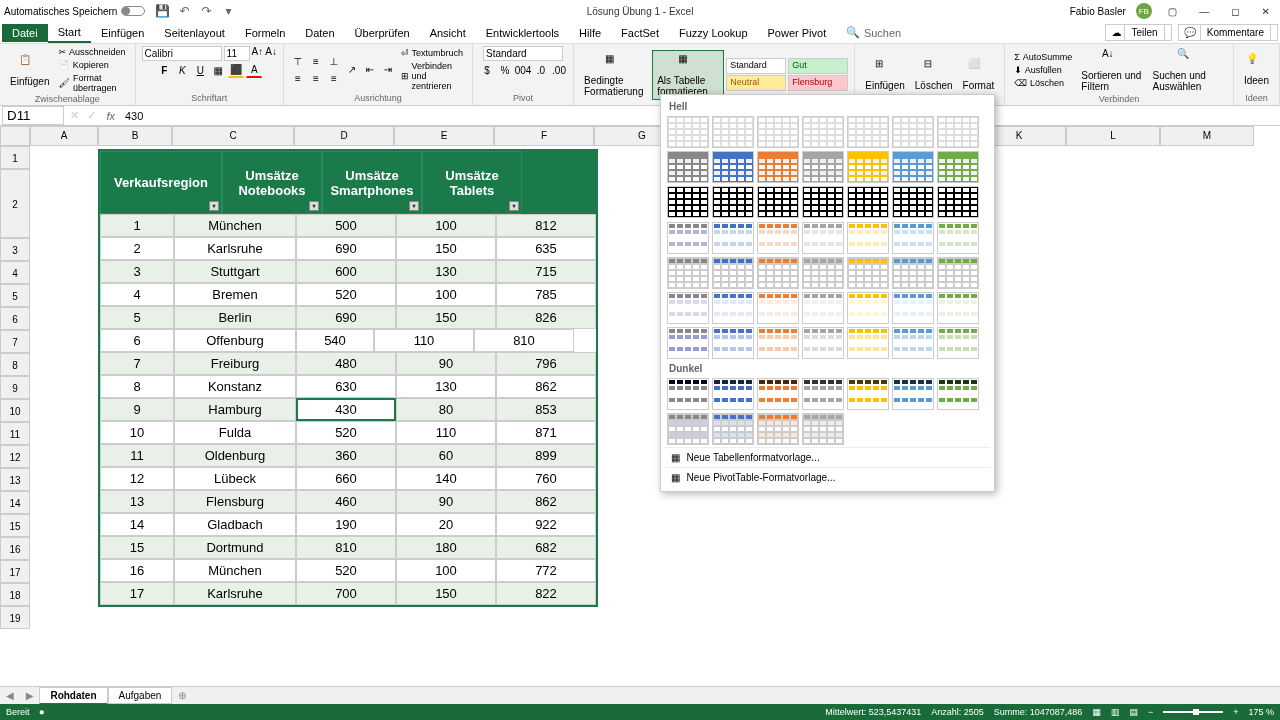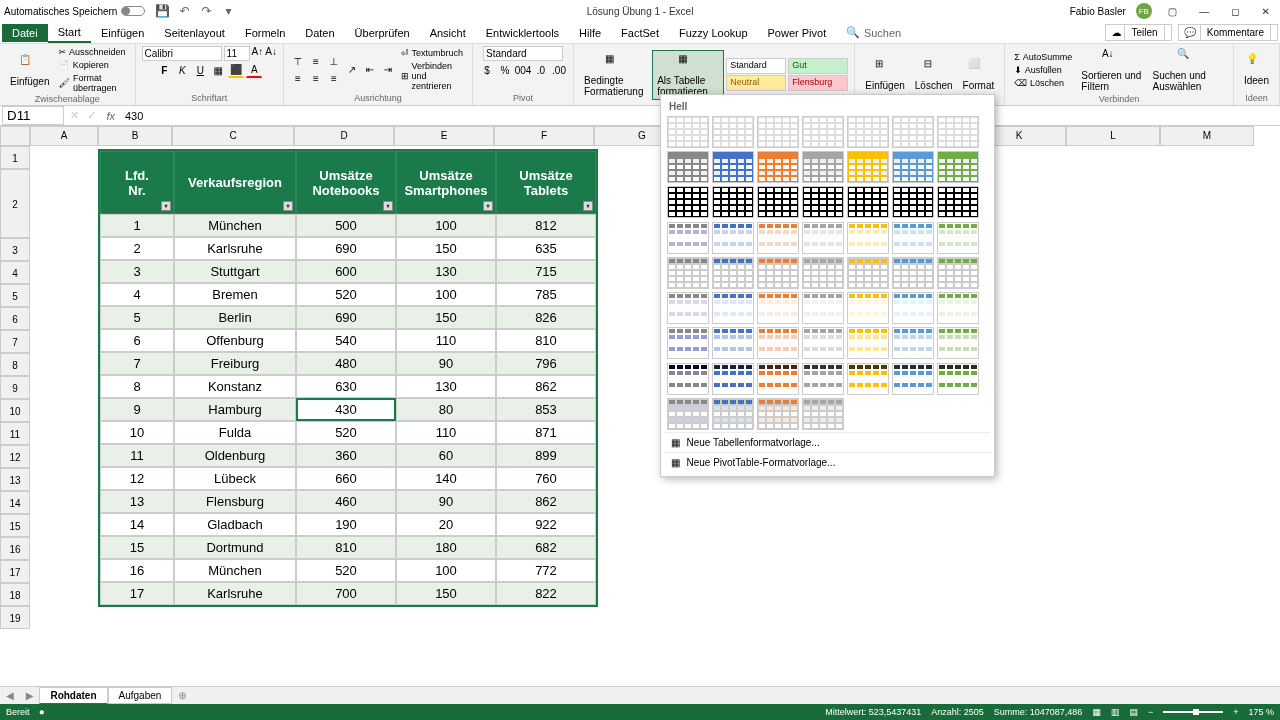--- a/index.html
+++ b/index.html
@@ -332,21 +332,20 @@
         <div class="ch" style="width: 94px;">H</div>
         <div class="ch" style="width: 94px;">I</div>
         <div class="ch" style="width: 94px;">J</div>
         <div class="ch" style="width: 94px;">K</div>
         <div class="ch" style="width: 94px;">L</div>
         <div class="ch" style="width: 94px;">M</div>
       </div>
     <div class="cells" id="cells"></div>
     <div class="data-table" id="datatable">
         <div class="hdr">
-          <div class="hc" style="width: 74px;">Lfd.<br>Nr.<span class="filter">▾</span></div>
           <div class="hc" style="width: 122px;">Verkaufsregion<span class="filter">▾</span></div>
           <div class="hc" style="width: 100px;">Umsätze<br>Notebooks<span class="filter">▾</span></div>
           <div class="hc" style="width: 100px;">Umsätze<br>Smartphones<span class="filter">▾</span></div>
           <div class="hc" style="width: 100px;">Umsätze<br>Tablets<span class="filter">▾</span></div>
         </div>
         <div class="dr">
           <div class="dc" style="width: 74px;">1</div>
           <div class="dc" style="width: 122px;">München</div>
           <div class="dc" style="width: 100px;">500</div>
           <div class="dc" style="width: 100px;">100</div>
@@ -376,21 +375,21 @@
         <div class="dr">
           <div class="dc" style="width: 74px;">5</div>
           <div class="dc" style="width: 122px;">Berlin</div>
           <div class="dc" style="width: 100px;">690</div>
           <div class="dc" style="width: 100px;">150</div>
           <div class="dc" style="width: 100px;">826</div>
         </div>
         <div class="dr">
           <div class="dc" style="width: 74px;">6</div>
           <div class="dc" style="width: 122px;">Offenburg</div>
-          <div class="dc" style="width: 100px;">540</div>
+          <div class="dc" style="width: 78px;">540</div>
           <div class="dc" style="width: 100px;">110</div>
           <div class="dc" style="width: 100px;">810</div>
         </div>
         <div class="dr">
           <div class="dc" style="width: 74px;">7</div>
           <div class="dc" style="width: 122px;">Freiburg</div>
           <div class="dc" style="width: 100px;">480</div>
           <div class="dc" style="width: 100px;">90</div>
           <div class="dc" style="width: 100px;">796</div>
         </div>
@@ -2280,20 +2279,21 @@
         </div>
         <div class="tr">
           <div class="tc" style="background: rgb(255, 255, 255); border: 0.5px solid rgb(255, 255, 255);"></div>
           <div class="tc" style="background: rgb(255, 255, 255); border: 0.5px solid rgb(255, 255, 255);"></div>
           <div class="tc" style="background: rgb(255, 255, 255); border: 0.5px solid rgb(255, 255, 255);"></div>
           <div class="tc" style="background: rgb(255, 255, 255); border: 0.5px solid rgb(255, 255, 255);"></div>
           <div class="tc" style="background: rgb(255, 255, 255); border: 0.5px solid rgb(255, 255, 255);"></div>
         </div>
       </div>
     </div>
+  <div class="section-label">Dunkel</div>
   <div class="thumbs" id="thumbs-dunkel">
       <div class="thumb">
         <div class="tr">
           <div class="tc" style="background: rgb(0, 2, 40); border: 0.5px solid rgb(255, 255, 255);"></div>
           <div class="tc" style="background: rgb(0, 2, 40); border: 0.5px solid rgb(255, 255, 255);"></div>
           <div class="tc" style="background: rgb(0, 2, 40); border: 0.5px solid rgb(255, 255, 255);"></div>
           <div class="tc" style="background: rgb(0, 2, 40); border: 0.5px solid rgb(255, 255, 255);"></div>
           <div class="tc" style="background: rgb(0, 2, 40); border: 0.5px solid rgb(255, 255, 255);"></div>
         </div>
         <div class="tr">

